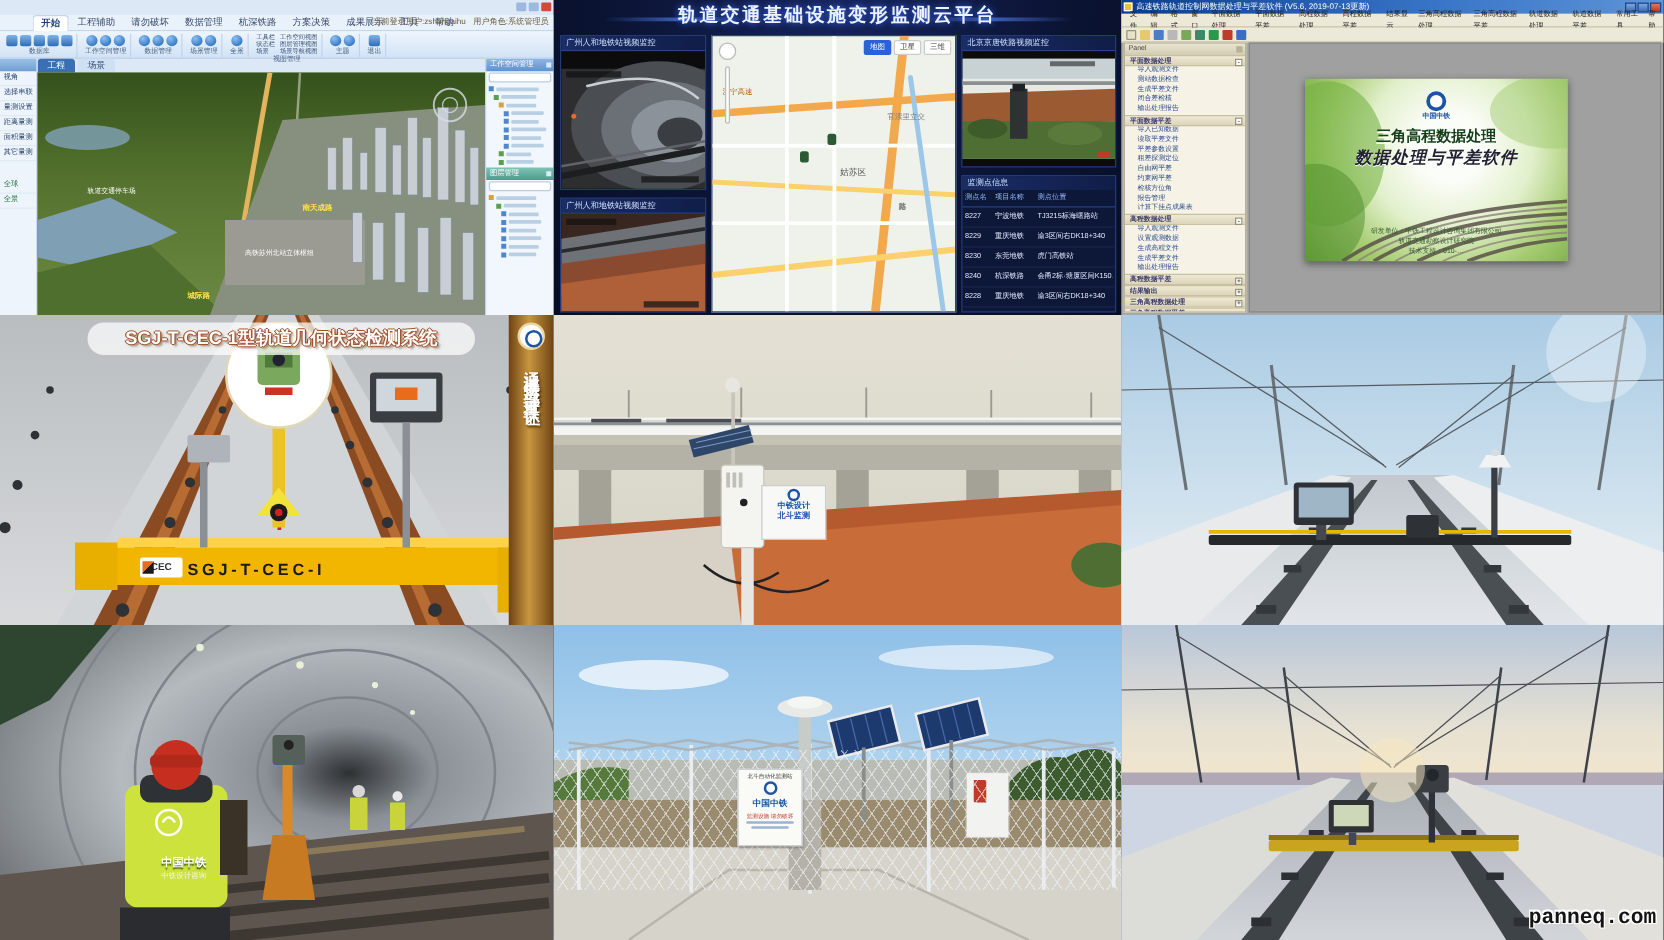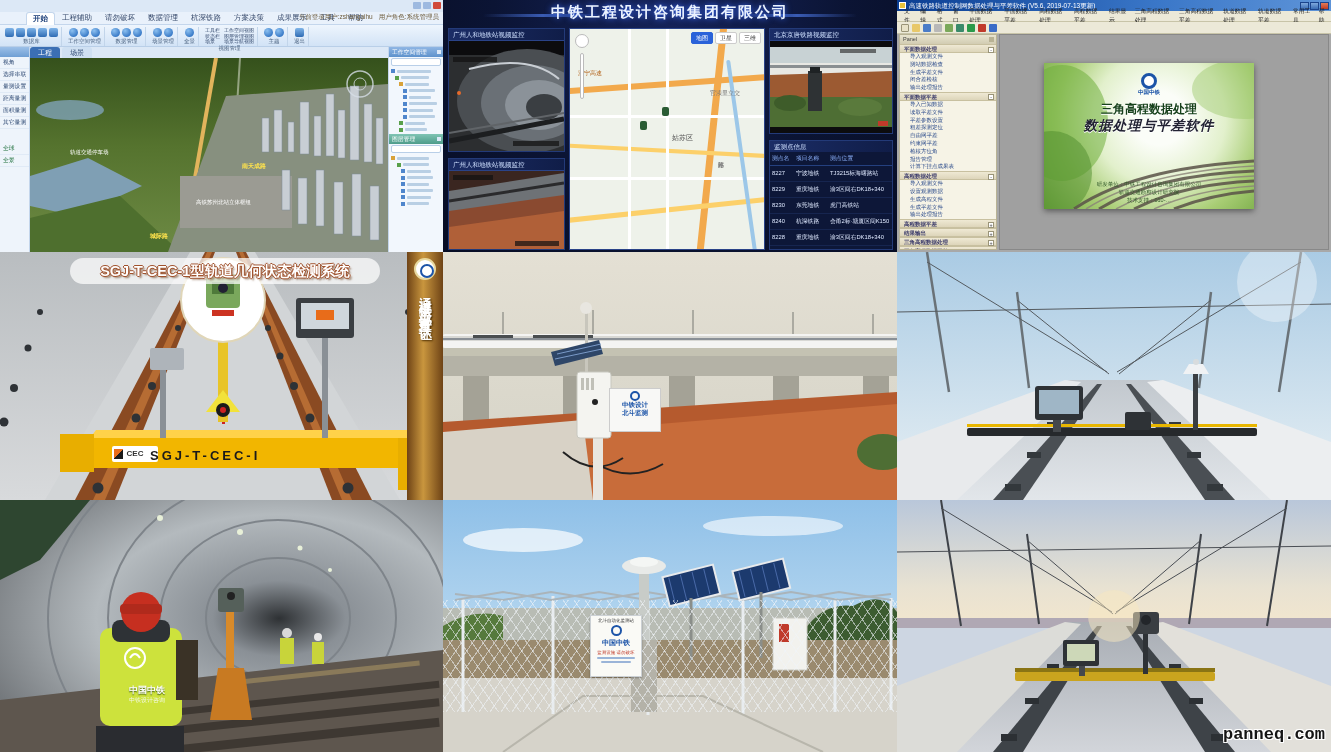--- a/index.html
+++ b/index.html
@@ -102,21 +102,21 @@
 
 
 .p4{left:0;top:252px;width:443px;height:248px;background:#0f766e}
 .s-banner{position:absolute;left:70px;top:6px;width:310px;height:26px;background:rgba(255,255,255,.72);border-radius:14px;text-align:center;line-height:26px;font-size:14.5px;font-weight:bold;color:#fff;text-shadow:-1px 0 #a0522d,1px 0 #a0522d,0 -1px #a0522d,0 1px #a0522d,2px 2px 2px rgba(90,40,0,.6)}
 .s-comp{position:absolute;left:4px;top:76px;font-size:10px;font-weight:bold;color:#f6d77c;text-shadow:1px 1px 0 #5a3a00,-1px -1px 0 #5a3a00;line-height:13px}
 .s-cert{position:absolute;right:0;top:0;width:36px;height:248px;background:linear-gradient(90deg,#6e4316,#c9963e 45%,#6e4316);display:flex;flex-direction:column;align-items:center}
 .s-cert .em{width:22px;height:22px;border-radius:50%;background:#fff;border:2px solid #e8d9a0;margin-top:6px;position:relative}
 .s-cert .em:after{content:"";position:absolute;left:4px;top:4px;width:10px;height:10px;border:2px solid #1c54a8;border-radius:50%}
 .s-cert .vt{writing-mode:vertical-rl;font-size:13px;font-weight:bold;color:#fff;letter-spacing:4px;margin-top:6px;text-shadow:1px 1px 2px #4a2c00}
 .s-beamtxt{position:absolute;left:150px;top:196px;font-size:13px;font-weight:bold;color:#1a1a1a;letter-spacing:3px}
-.s-cec{position:absolute;left:112px;top:194px;width:46px;height:16px;background:#fff;border-radius:2px;font-size:8px;font-weight:bold;color:#333;text-align:center;line-height:16px}
+.s-cec{position:absolute;left:112px;top:194px;width:34px;height:16px;background:#fff;border-radius:2px;font-size:8px;font-weight:bold;color:#333;text-align:center;line-height:16px}
 .s-cec:before{content:"";position:absolute;left:2px;top:3px;width:9px;height:10px;background:linear-gradient(135deg,#e86c1a 50%,#1a1a1a 50%)}
 
 
 .p5{left:443px;top:252px;width:454px;height:248px;background:#ddd8cc}
 .v-sign{position:absolute;left:166px;top:136px;width:52px;height:44px;background:#f8f8f6;border:1px solid #ccc;text-align:center}
 .v-sign .ring{width:10px;height:10px;border:2px solid #1c54a8;border-radius:50%;margin:2px auto 0}
 .v-sign .t{font-size:6.5px;color:#1c54a8;font-weight:bold;line-height:8px}
 
 
 .p6{left:897px;top:252px;width:434px;height:248px;background:#cfd8de}
@@ -371,21 +371,21 @@
             <i></i>
             <b style="width:22px"></b>
           </div>
       </div>
     </div>
   </section>
 
   <section class="p p2">
     <div class="m-wing" style="left:40px"></div>
     <div class="m-wing" style="right:40px"></div>
-    <div class="m-title">中铁工程设计咨询集团有限公司</div>
+    <div class="m-title">轨道交通基础设施变形监测云平台</div>
 
     <div class="m-card" style="left:5px;top:28px;width:117px;height:124px">
       <div class="m-clabel">广州人和地铁站视频监控</div>
       <svg width="115" height="110" viewBox="0 0 115 110">
         <rect width="115" height="110" fill="#0c0c0e"></rect>
         <rect y="14" width="115" height="96" fill="#2c2e30"></rect>
         <ellipse cx="78" cy="60" rx="70" ry="52" fill="#4a4e52"></ellipse>
         <ellipse cx="84" cy="62" rx="52" ry="38" fill="#6a7076"></ellipse>
         <ellipse cx="90" cy="64" rx="34" ry="25" fill="#8b9299"></ellipse>
         <ellipse cx="95" cy="66" rx="18" ry="13" fill="#3a3e42"></ellipse>

